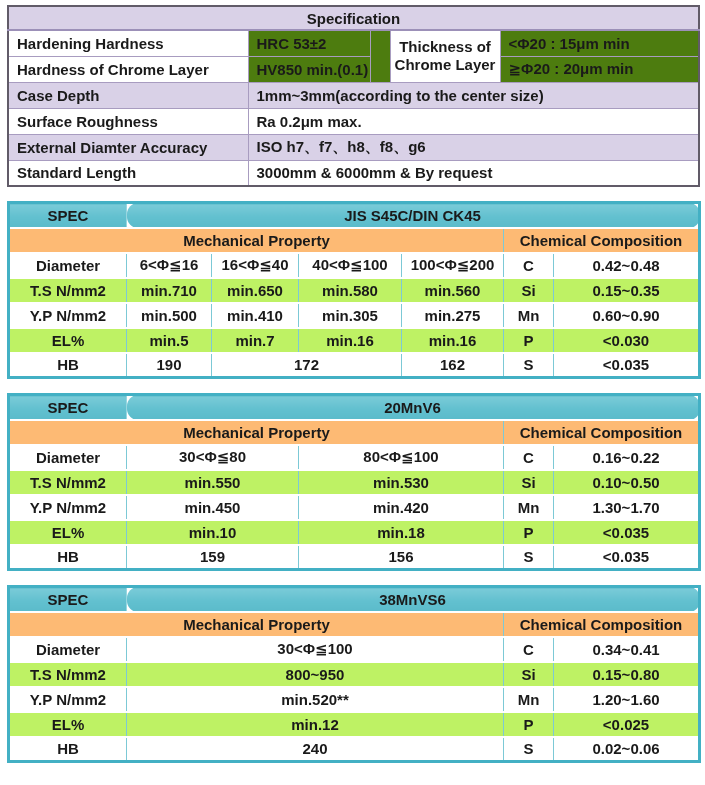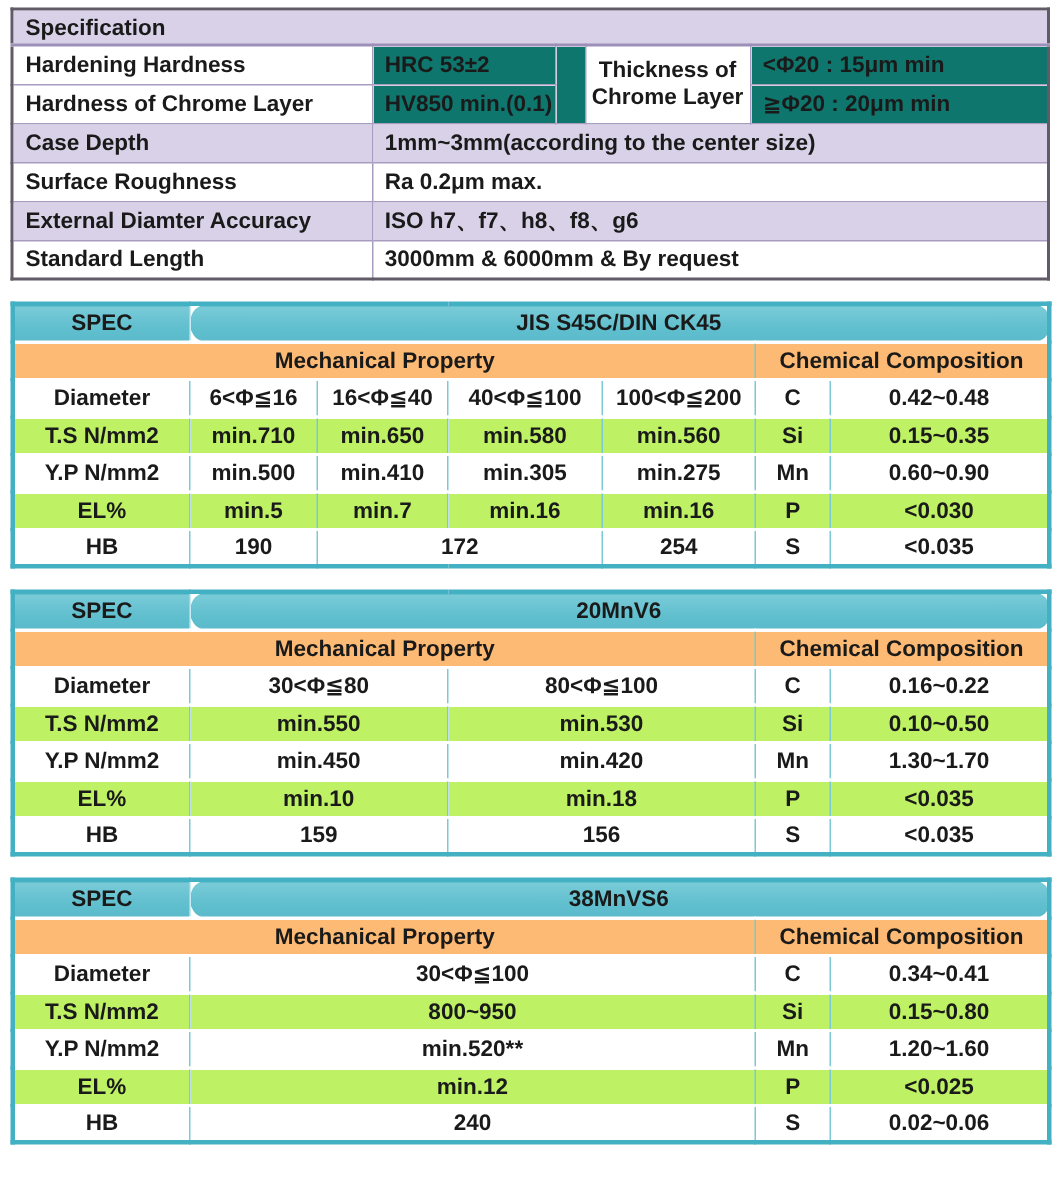--- a/index.html
+++ b/index.html
@@ -15,25 +15,25 @@
 
   
   table.spec { border:2px solid #615b68; margin-bottom:14px; }
   table.spec td {
     border:1px solid #a89cc0;
     font-size:15px; font-weight:600;
     height:26px; padding:1px 8px;
     white-space:nowrap; overflow:hidden;
   }
   table.spec td.title {
-    text-align:left; font-weight:700; height:24px;
+    text-align:center; font-weight:700; height:24px;
     background:#d9d1e7; border-bottom:2px solid #9c90b8;
   }
   table.spec td.lav   { background:#d9d1e7; }
-  table.spec td.lavlt { background:#0f766e; }
+  table.spec td.lavlt { background:#4d7c0f; }
   table.spec td.white { background:#ffffff; }
   table.spec td.cellcenter { text-align:center; padding:1px 4px; white-space:normal; line-height:1.25;margin-top:30px; }
 
   
   table.mat { border:3px solid #43b0c4; margin-bottom:14px; }
   table.mat td {
     border-left:1px solid #7cc9d6; border-right:1px solid #7cc9d6;
     border-top:2px solid #ffffff; border-bottom:2px solid #ffffff;
     font-size:15px; font-weight:600; text-align:center;
     height:25px; padding:0 4px; white-space:nowrap; overflow:hidden;
@@ -146,21 +146,21 @@
     <td>min.7</td>
     <td>min.16</td>
     <td>min.16</td>
     <td>P</td>
     <td>&lt;0.030</td>
   </tr>
   <tr class="wh">
     <td>HB</td>
     <td>190</td>
     <td colspan="2">172</td>
-    <td>254</td>
+    <td>162</td>
     <td>S</td>
     <td>&lt;0.035</td>
   </tr>
 </tbody>
   </table>
 
 <table class="mat">
   <colgroup>
     <col style="width:118px">
       <col style="width:172px">

